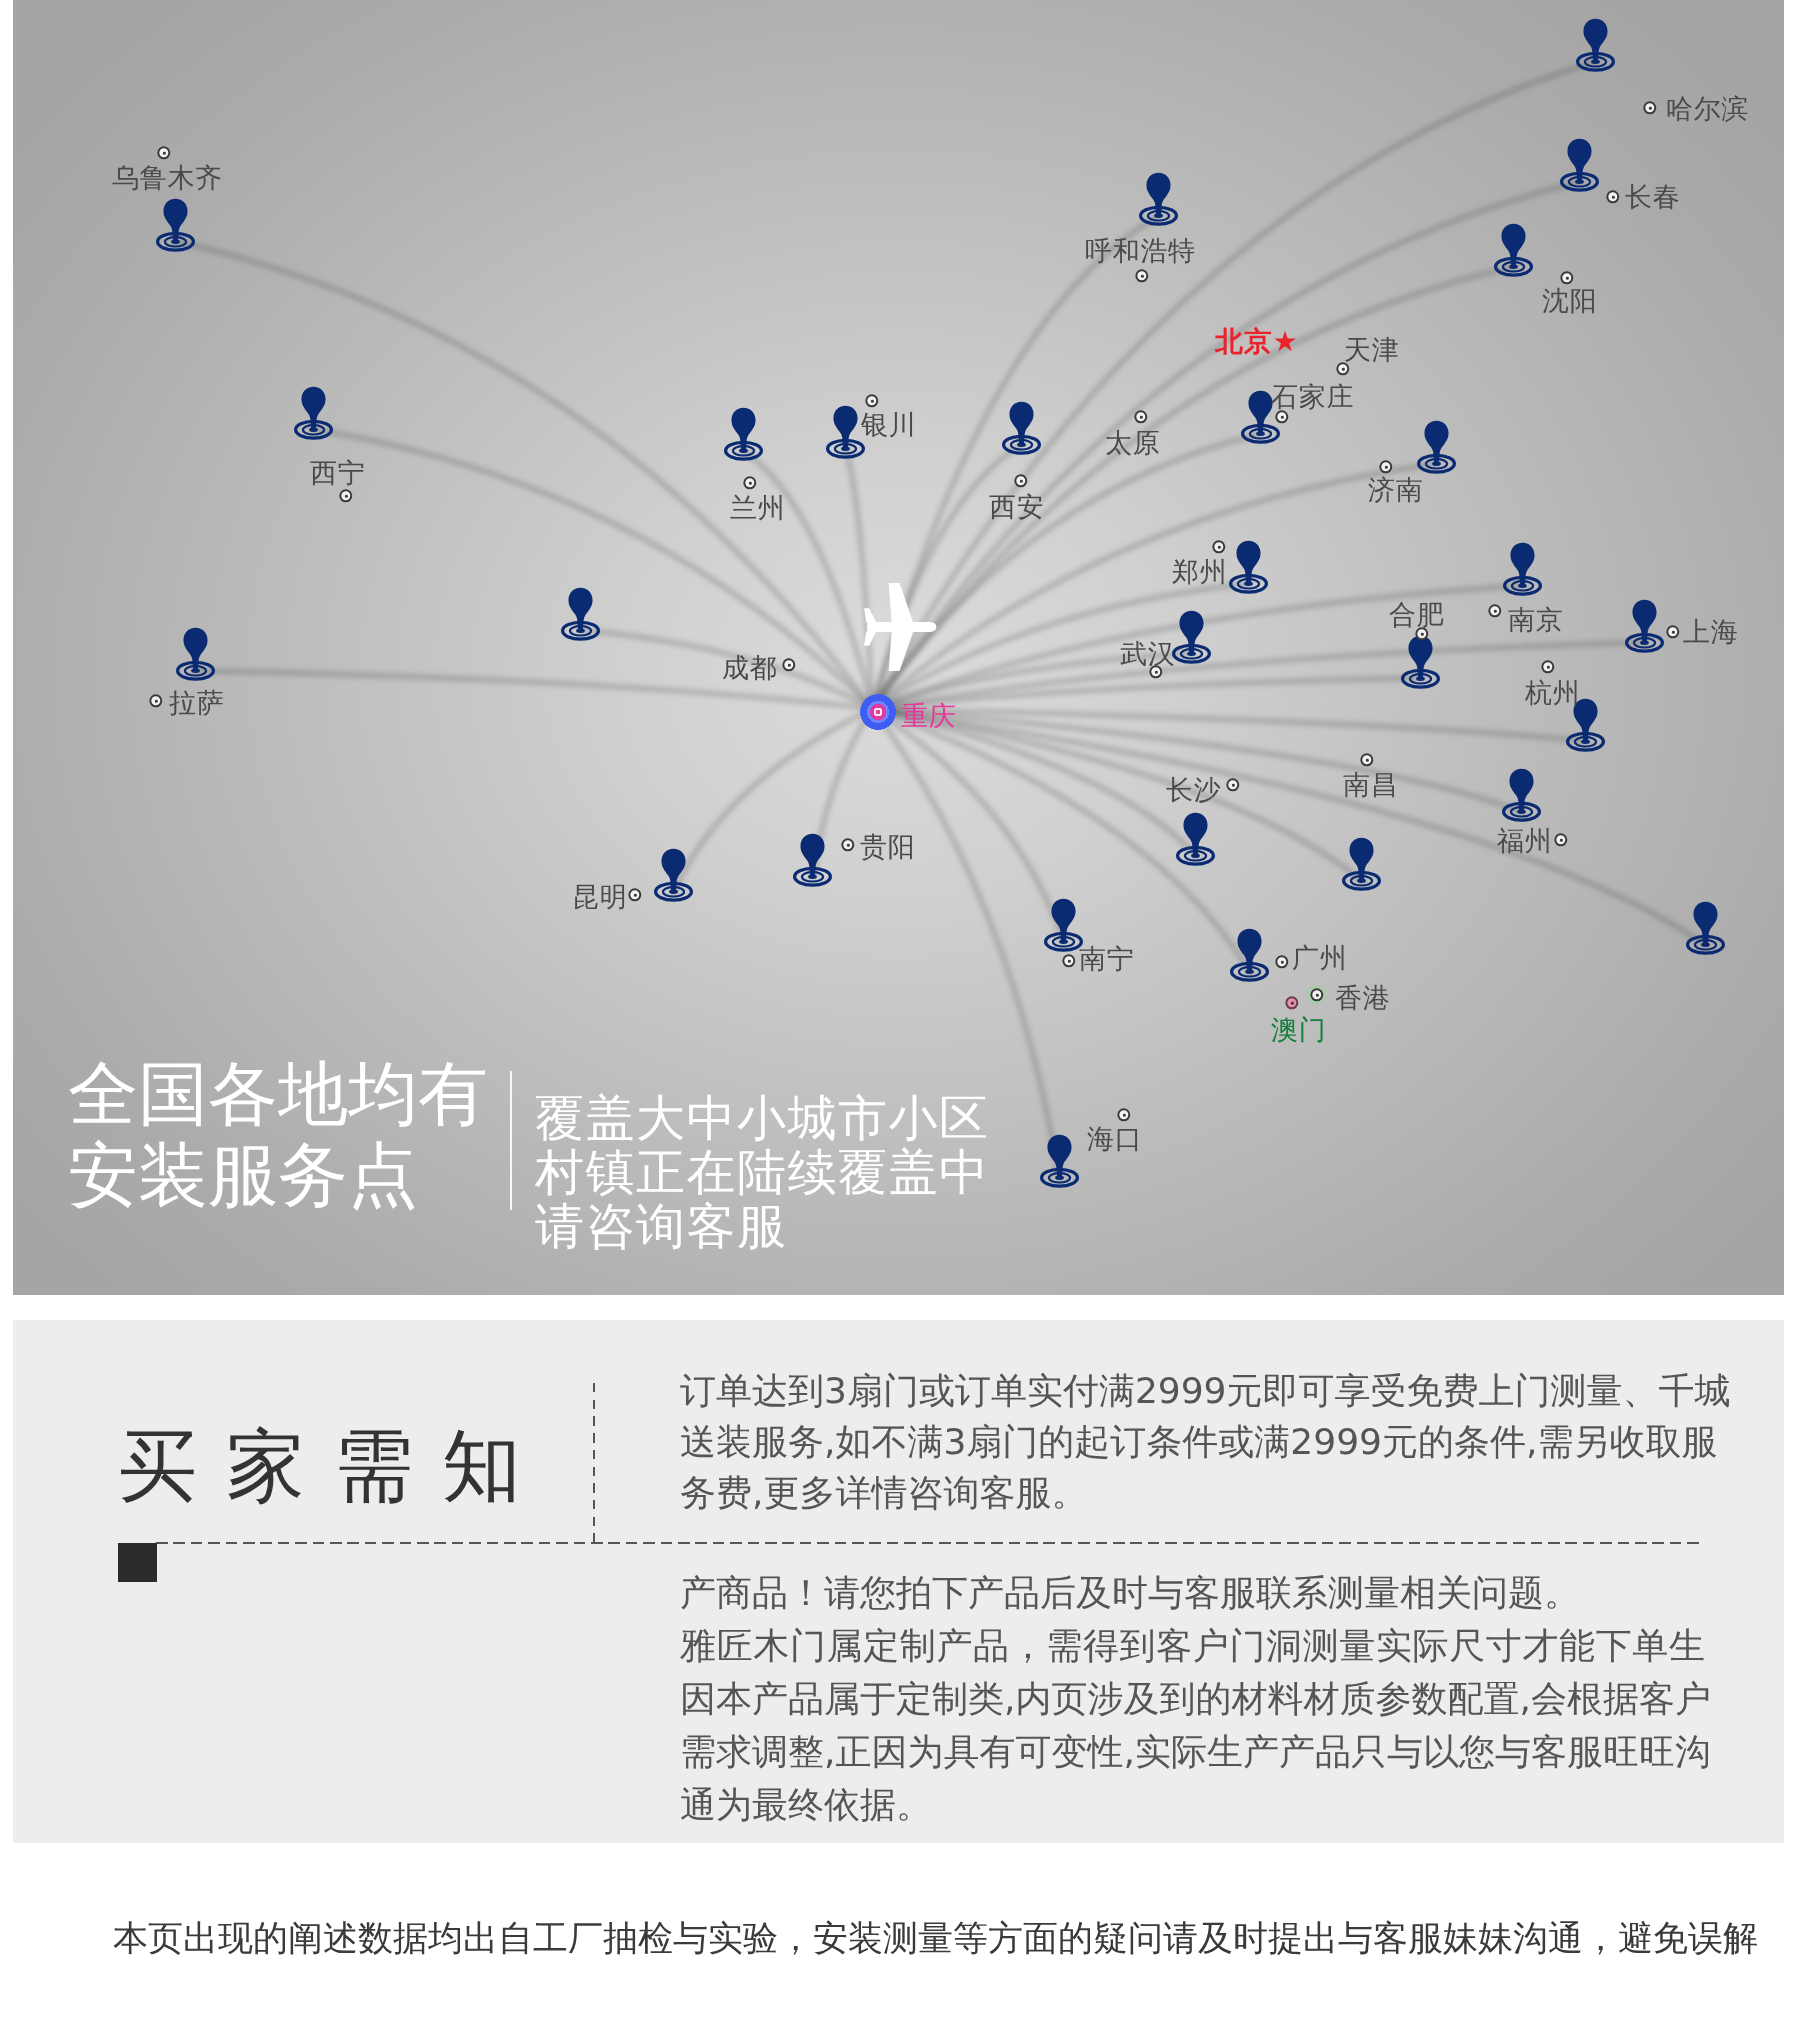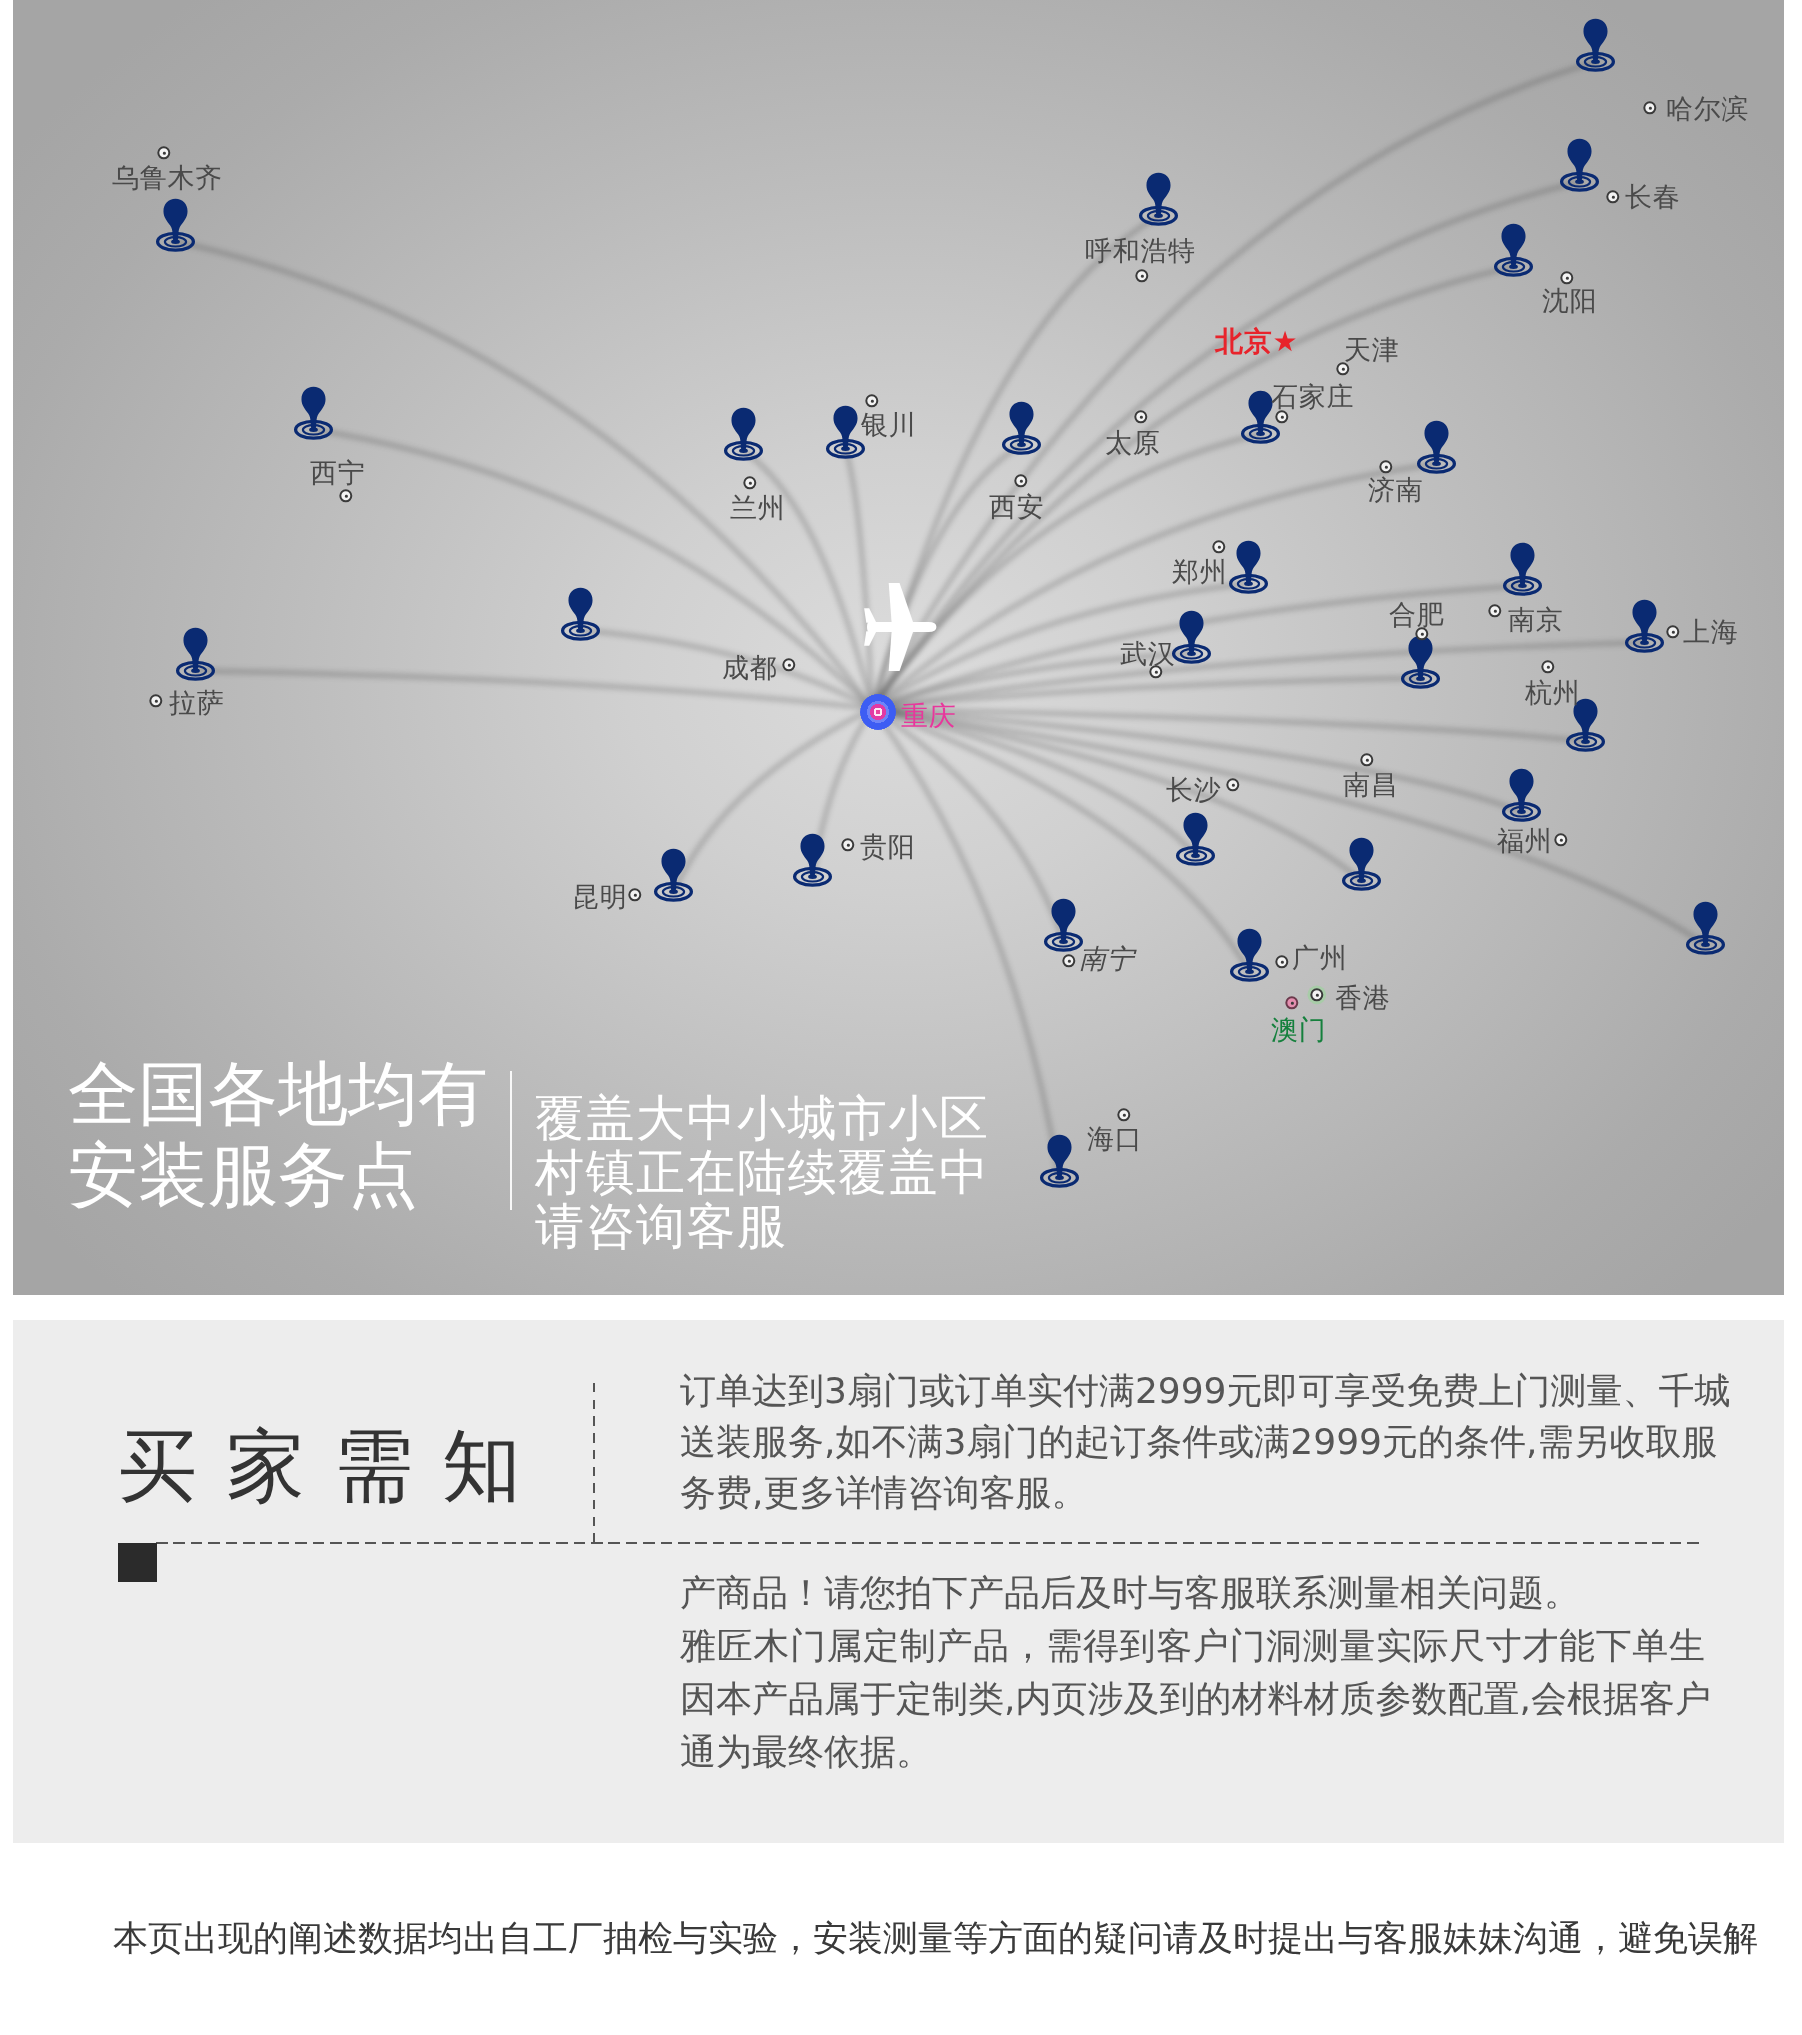--- a/index.html
+++ b/index.html
@@ -400,21 +400,21 @@
       <span class="city-label" style="left: 1166px; top: 789px; color: rgb(74, 74, 74);">长沙</span>
       <span class="marker" style="left: 1367px; top: 760px;"></span>
       <span class="city-label" style="left: 1343px; top: 784px; color: rgb(74, 74, 74);">南昌</span>
       <span class="marker" style="left: 1561px; top: 840px;"></span>
       <span class="city-label" style="left: 1497px; top: 840px; color: rgb(74, 74, 74);">福州</span>
       <span class="marker" style="left: 848px; top: 845px;"></span>
       <span class="city-label" style="left: 860px; top: 846px; color: rgb(74, 74, 74);">贵阳</span>
       <span class="marker" style="left: 635px; top: 895px;"></span>
       <span class="city-label" style="left: 572px; top: 896px; color: rgb(74, 74, 74);">昆明</span>
       <span class="marker" style="left: 1069px; top: 961px;"></span>
-      <span class="city-label" style="left: 1079px; top: 958px; color: rgb(74, 74, 74); font-style: italic;">南宁</span>
+      <span class="city-label" style="left: 1079px; top: 958px; color: rgb(74, 74, 74);">南宁</span>
       <span class="marker" style="left: 1282px; top: 962px;"></span>
       <span class="city-label" style="left: 1292px; top: 957px; color: rgb(74, 74, 74);">广州</span>
       <span class="marker hk" style="left: 1317px; top: 995px;"></span>
       <span class="city-label" style="left: 1335px; top: 997px; color: rgb(74, 74, 74);">香港</span>
       <span class="marker pink" style="left: 1292px; top: 1003px;"></span>
       <span class="city-label" style="left: 1271px; top: 1029px; color: #15803d;">澳门</span>
       <span class="marker" style="left: 1124px; top: 1115px;"></span>
       <span class="city-label" style="left: 1087px; top: 1138px; color: rgb(74, 74, 74);">海口</span>
     </div>
 
@@ -452,17 +452,18 @@
 <div class="para para1">
   <div class="ln j">订单达到3扇门或订单实付满2999元即可享受免费上门测量、千城</div>
   <div class="ln j">送装服务,如不满3扇门的起订条件或满2999元的条件,需另收取服</div>
   <div class="ln">务费,更多详情咨询客服。</div>
 </div>
 
 <div class="para para2">
   <div class="ln">产商品！请您拍下产品后及时与客服联系测量相关问题。</div>
   <div class="ln j">雅匠木门属定制产品，需得到客户门洞测量实际尺寸才能下单生</div>
   <div class="ln j">因本产品属于定制类,内页涉及到的材料材质参数配置,会根据客户</div>
+  <div class="ln j">需求调整,正因为具有可变性,实际生产产品只与以您与客服旺旺沟</div>
   <div class="ln">通为最终依据。</div>
 </div>
 
 <div class="footer-note">本页出现的阐述数据均出自工厂抽检与实验，安装测量等方面的疑问请及时提出与客服妹妹沟通，避免误解</div>
 
 
 </body></html>

